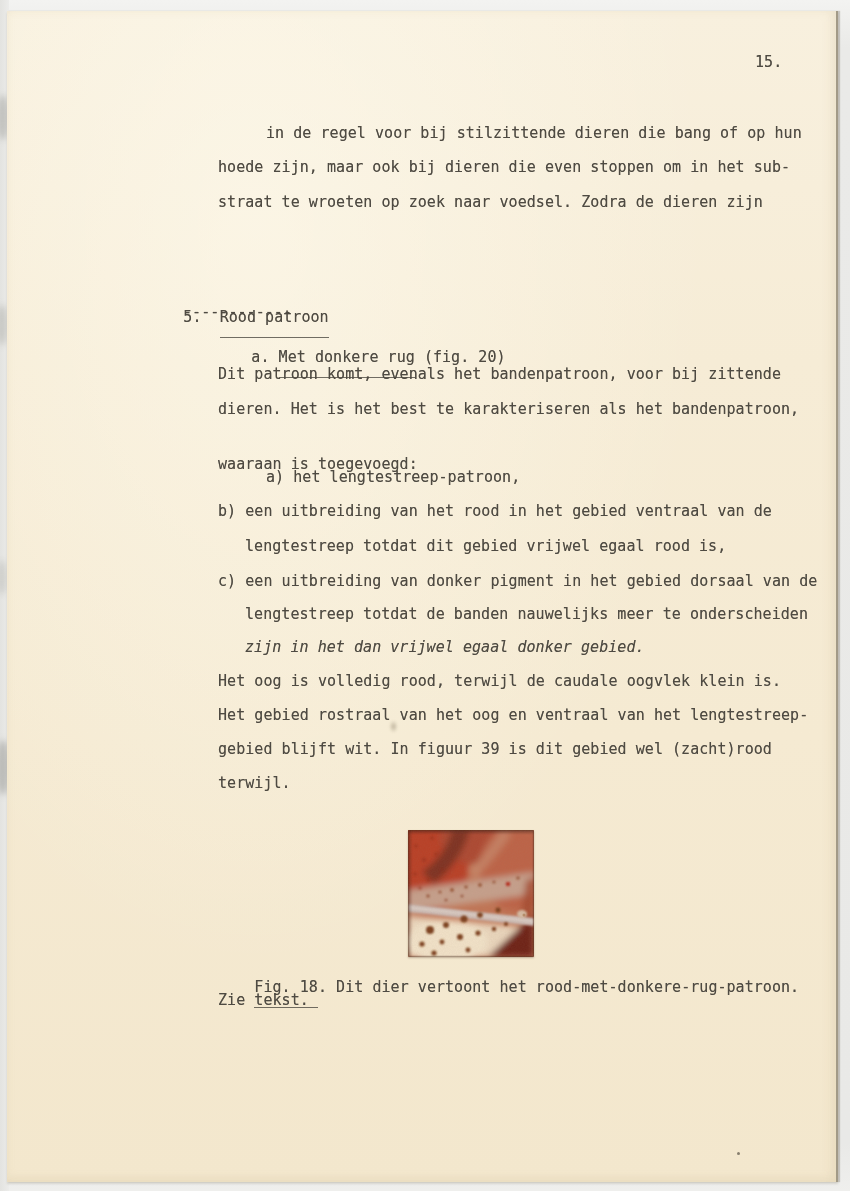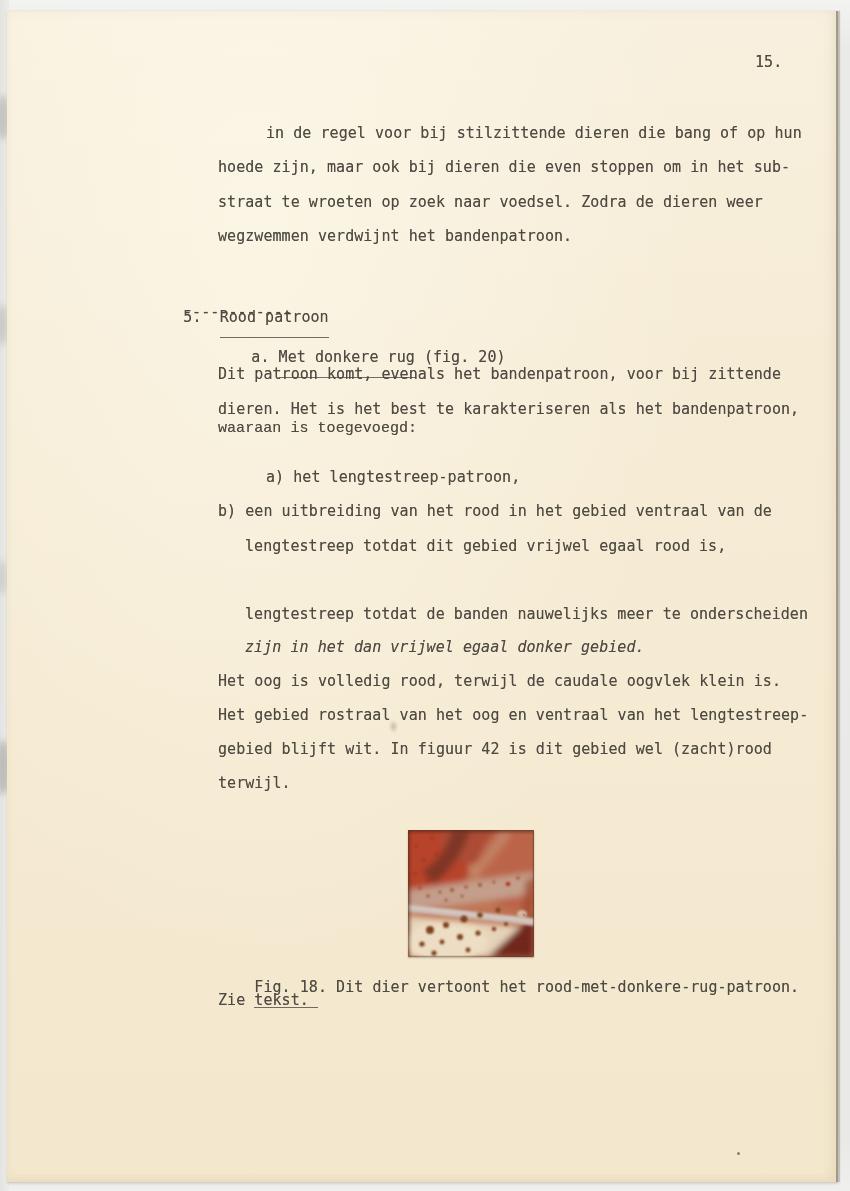--- a/index.html
+++ b/index.html
@@ -48,45 +48,45 @@
 
   <div class="paper"></div>
 
   <div class="ghost" style="left:389px;top:720px;width:9px;height:13px;border-radius:50%;background:radial-gradient(closest-side,rgba(145,132,110,.5),rgba(145,132,110,0));"></div>
   <div class="speck" style="left:737px;top:1152px;width:3px;height:3px;background:#6b6456;opacity:.8;"></div>
 
   <div class="line" style="left:755px;top:54px;">15.</div>
 
   <div class="line" style="left:218px;top:125px;margin-left:48px;">in de regel voor bij stilzittende dieren die bang of op hun</div>
   <div class="line" style="left:218px;top:159px;">hoede zijn, maar ook bij dieren die even stoppen om in het sub-</div>
-  <div class="line" style="left:218px;top:194px;">straat te wroeten op zoek naar voedsel. Zodra de dieren weer</div>
-  <div class="line" style="left:218px;top:228px;">wegzwemmen verdwijnt het bandenpatroon.</div>
+  <div class="line" style="left:218px;top:194px;">straat te wroeten op zoek naar voedsel. Zodra de dieren zijn</div>
 
   <div class="line" style="left:147px;top:292px;">
     <span>5.  </span><span class="u">Rood patroon</span>
   </div>
   <div class="line" style="left:183px;top:304px;">------------</div>
 
   <div class="line" style="left:215px;top:332px;">
     <span>a. </span><span class="u">Met donkere rug</span><span> (fig. 20)</span>
   </div>
 
   <div class="line" style="left:218px;top:366px;">Dit patroon komt, evenals het bandenpatroon, voor bij zittende</div>
   <div class="line" style="left:218px;top:401px;">dieren. Het is het best te karakteriseren als het bandenpatroon,</div>
-  <div class="line" style="left:218px;top:420px;font-family:Liberation Mono, monospace;">waaraan is toegevoegd:</div>
+  <div class="line" style="left:218px;top:456px;">waaraan is toegevoegd:</div>
 
   <div class="line" style="left:218px;top:469px;margin-left:48px;">a) het lengtestreep-patroon,</div>
   <div class="line" style="left:218px;top:503px;">b) een uitbreiding van het rood in het gebied ventraal van de</div>
   <div class="line" style="left:245px;top:538px;">lengtestreep totdat dit gebied vrijwel egaal rood is,</div>
+  <div class="line" style="left:218px;top:573px;">c) een uitbreiding van donker pigment in het gebied dorsaal van de</div>
   <div class="line" style="left:245px;top:606px;">lengtestreep totdat de banden nauwelijks meer te onderscheiden</div>
   <div class="line" style="left:245px;top:639px;font-style:italic;">zijn in het dan vrijwel egaal donker gebied.</div>
 
   <div class="line" style="left:218px;top:673px;">Het oog is volledig rood, terwijl de caudale oogvlek klein is.</div>
   <div class="line" style="left:218px;top:707px;">Het gebied rostraal van het oog en ventraal van het lengtestreep-</div>
-  <div class="line" style="left:218px;top:741px;">gebied blijft wit. In figuur 42 is dit gebied wel (zacht)rood</div>
+  <div class="line" style="left:218px;top:741px;">gebied blijft wit. In figuur 39 is dit gebied wel (zacht)rood</div>
   <div class="line" style="left:218px;top:775px;">terwijl.</div>
 
   <figure class="photo" style="margin:0;" role="img" aria-label="Close-up colour photograph of a fish showing the red-with-dark-back pattern">
     <svg width="126" height="127" viewBox="0 0 126 127" xmlns="http://www.w3.org/2000/svg">
       <defs>
         <filter id="f3" x="-30%" y="-30%" width="160%" height="160%">
             <feGaussianBlur stdDeviation="3"></feGaussianBlur>
           </filter>
         <filter id="f1" x="-60%" y="-60%" width="220%" height="220%">
             <feGaussianBlur stdDeviation="1"></feGaussianBlur>

